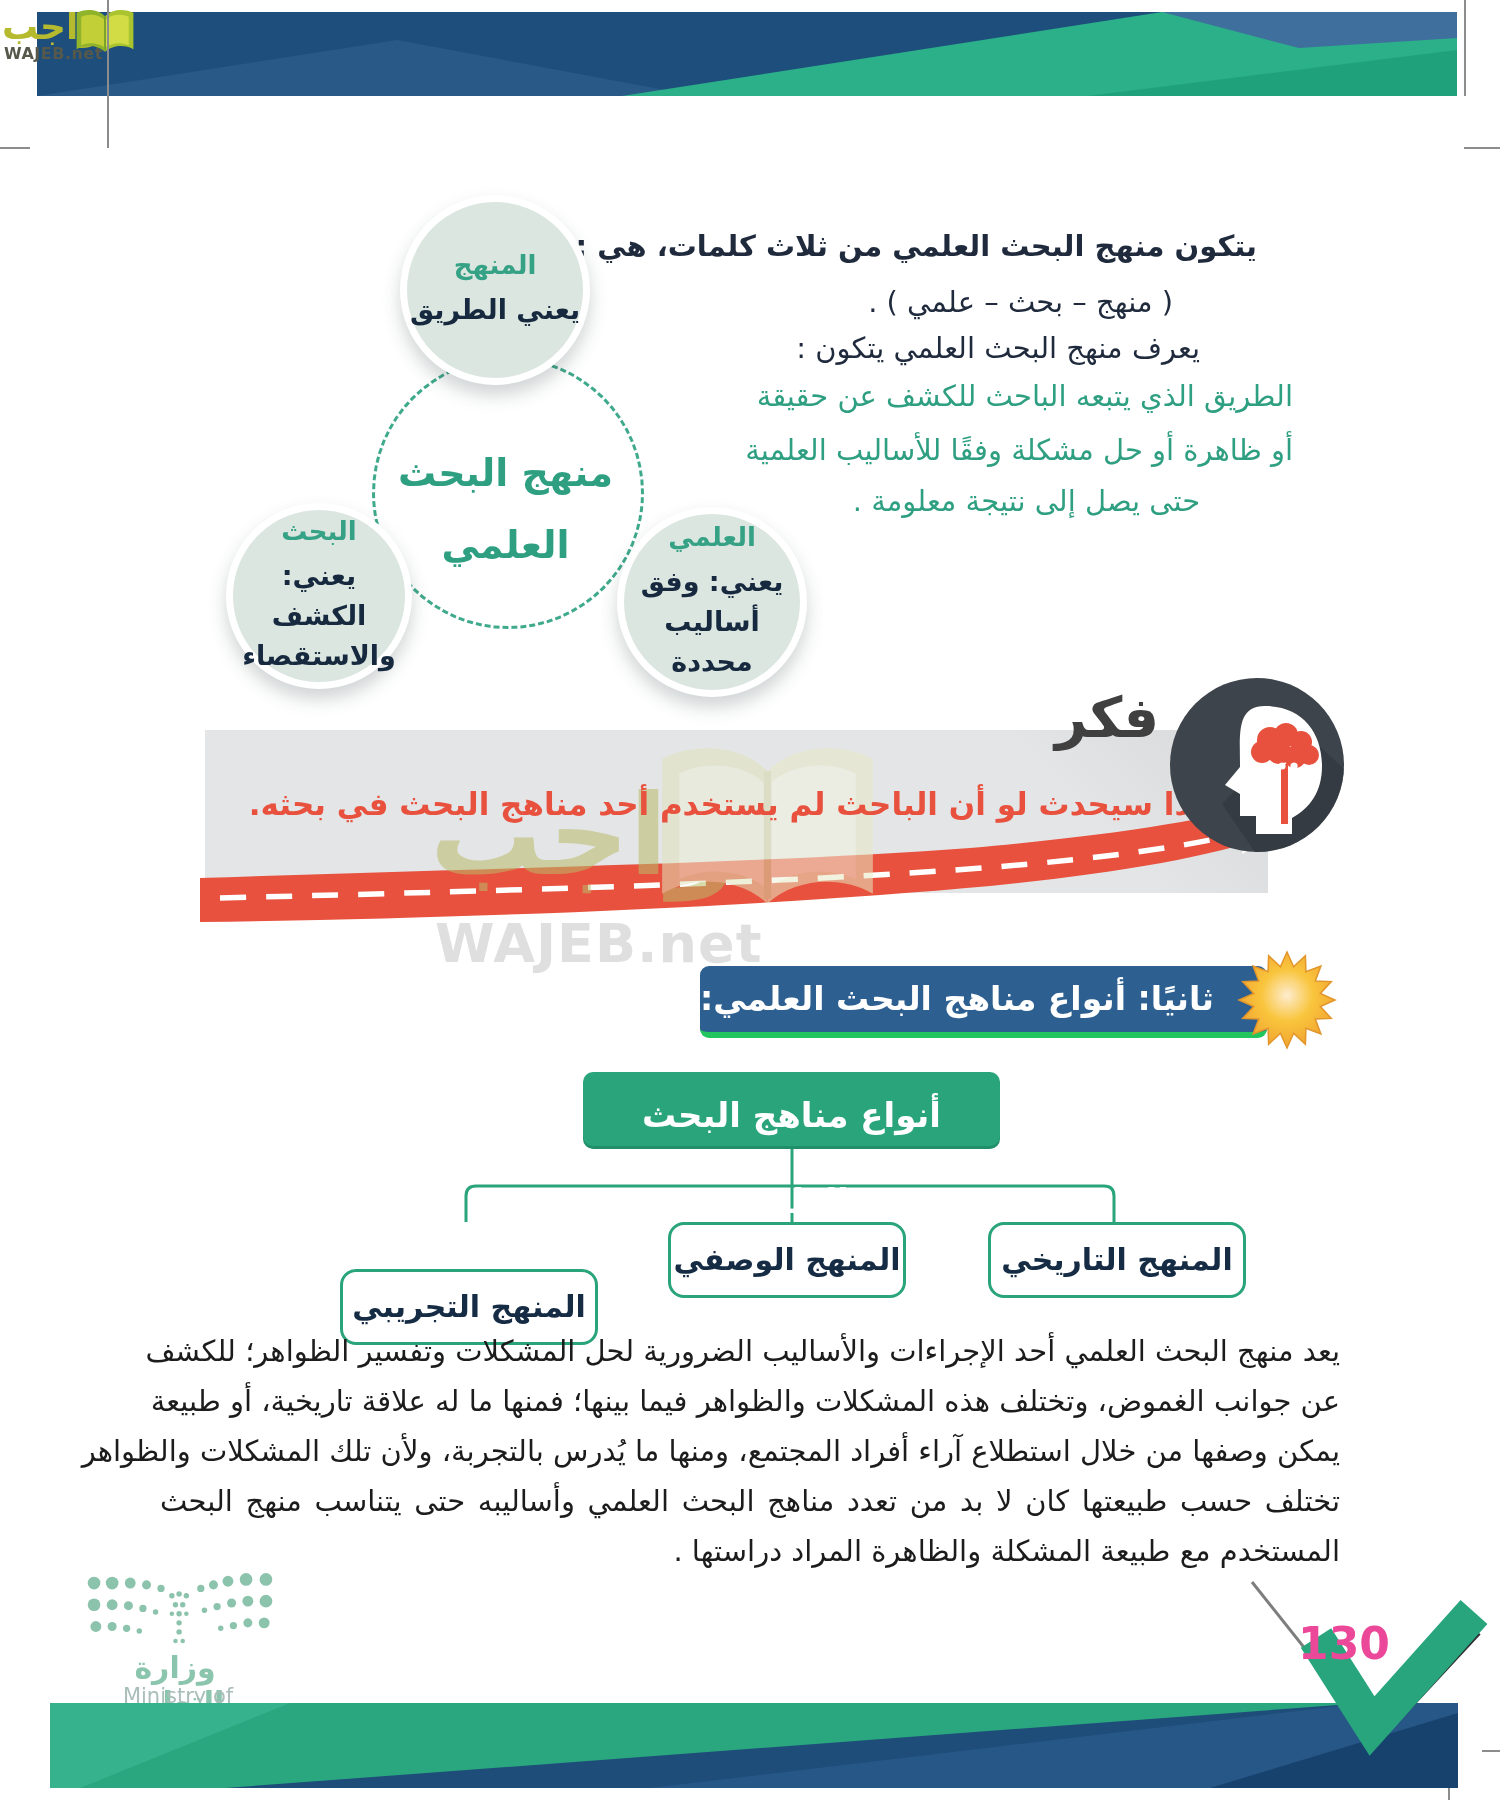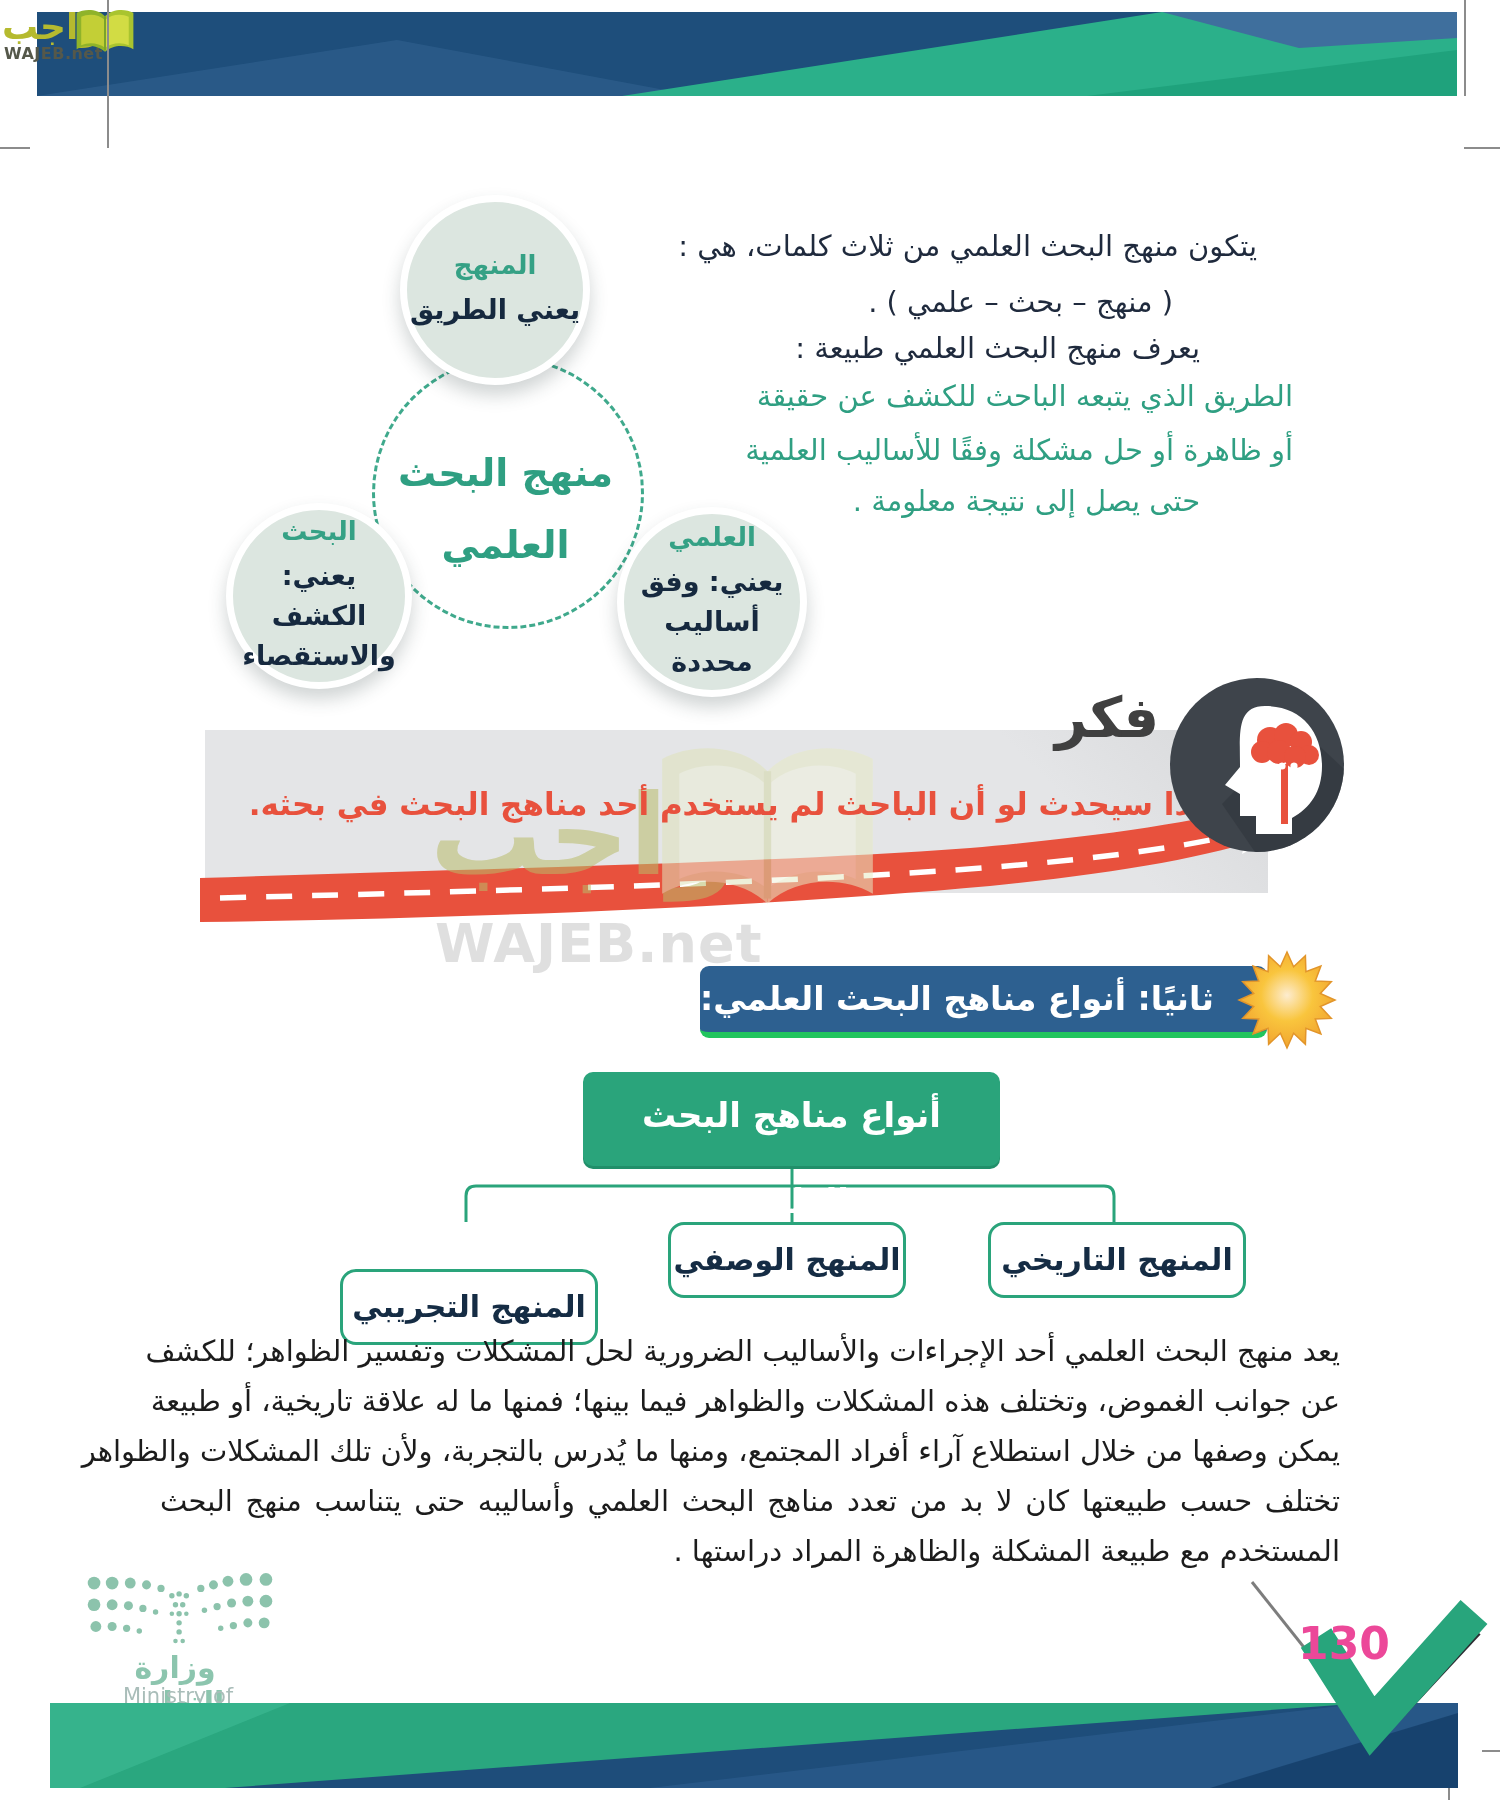--- a/index.html
+++ b/index.html
@@ -76,23 +76,23 @@
   </div>
 
   <div class="crop" style="left:107px;top:0;width:2px;height:148px;"></div>
   <div class="crop" style="left:0;top:147px;width:30px;height:2px;"></div>
   <div class="crop" style="left:1464px;top:0;width:2px;height:96px;"></div>
   <div class="crop" style="left:1464px;top:147px;width:36px;height:2px;"></div>
   <div class="crop" style="left:1448px;top:1760px;width:2px;height:40px;"></div>
   <div class="crop" style="left:1482px;top:1750px;width:18px;height:2px;"></div>
 
   <div class="intro" style="left:760px;top:214px;width:540px;">
-    <div style="height:64px;line-height:64px;padding-right:43px;">يتكون منهج البحث العلمي من ثلاث كلمات، هي :</div>
+    <div style="height:64px;line-height:64px;padding-right:43px;font-weight:bold;">يتكون منهج البحث العلمي من ثلاث كلمات، هي :</div>
     <div style="height:48px;line-height:48px;padding-right:127px;">( منهج – بحث – علمي ) .</div>
-    <div style="height:44px;line-height:44px;padding-right:100px;">يعرف منهج البحث العلمي طبيعة :</div>
+    <div style="height:44px;line-height:44px;padding-right:100px;">يعرف منهج البحث العلمي يتكون :</div>
     <div class="green" style="height:52px;line-height:52px;padding-right:7px;">الطريق الذي يتبعه الباحث للكشف عن حقيقة</div>
     <div class="green" style="height:56px;line-height:56px;padding-right:7px;">أو ظاهرة أو حل مشكلة  وفقًا للأساليب العلمية</div>
     <div class="green" style="height:46px;line-height:46px;padding-right:7px;text-align:center;">حتى يصل إلى نتيجة معلومة .</div>
   </div>
 
   <div class="dashed-ring" style="left:372px;top:357px;width:266px;height:266px;"></div>
 
   <div class="circle" style="left:400px;top:195px;width:176px;height:176px;">
     <span class="c-title">المنهج</span>
     <span class="c-desc">يعني الطريق</span>
@@ -177,21 +177,21 @@
       </radialGradient>
     </defs>
     <polygon id="star-poly" points="98.0,50.0 83.3,56.6 94.3,68.4 78.3,68.9 83.9,83.9 68.9,78.3 68.4,94.3 56.6,83.3 50.0,98.0 43.4,83.3 31.6,94.3 31.1,78.3 16.1,83.9 21.7,68.9 5.7,68.4 16.7,56.6 2.0,50.0 16.7,43.4 5.7,31.6 21.7,31.1 16.1,16.1 31.1,21.7 31.6,5.7 43.4,16.7 50.0,2.0 56.6,16.7 68.4,5.7 68.9,21.7 83.9,16.1 78.3,31.1 94.3,31.6 83.3,43.4" fill="url(#stg)" stroke="#e2952a" stroke-width="1.5"></polygon>
   </svg>
 
   <svg class="abs" style="left:0;top:1130px;" width="1500" height="110" viewBox="0 0 1500 110">
     <path d="M792,13 L792,92" fill="none" stroke="#2aa47b" stroke-width="3"></path>
     <path d="M466,92 L466,66 Q466,56 476,56 L1104,56 Q1114,56 1114,66 L1114,92" fill="none" stroke="#2aa47b" stroke-width="3"></path>
   </svg>
 
-  <div class="tree-root" style="left:583px;top:1072px;width:417px;height:94px;line-height:86px;">
+  <div class="tree-root" style="left:583px;top:1072px;width:417px;height:74px;line-height:86px;">
     <span>أنواع مناهج البحث العلمي</span>
   </div>
   <div class="tree-node" style="left:340px;top:1222px;width:252px;height:70px;line-height:70px;margin-top:47px;">
     <span>المنهج التجريبي</span>
   </div>
   <div class="tree-node" style="left:668px;top:1222px;width:232px;height:70px;line-height:70px;">
     <span>المنهج الوصفي</span>
   </div>
   <div class="tree-node" style="left:988px;top:1222px;width:252px;height:70px;line-height:70px;text-align:center;">
     <span>المنهج التاريخي</span>

